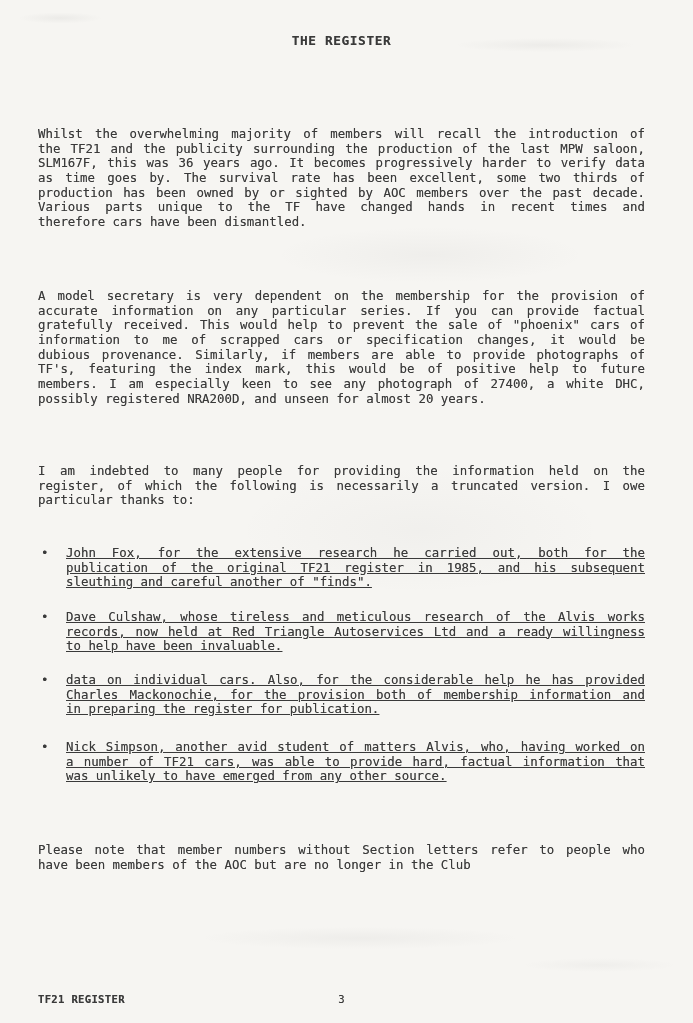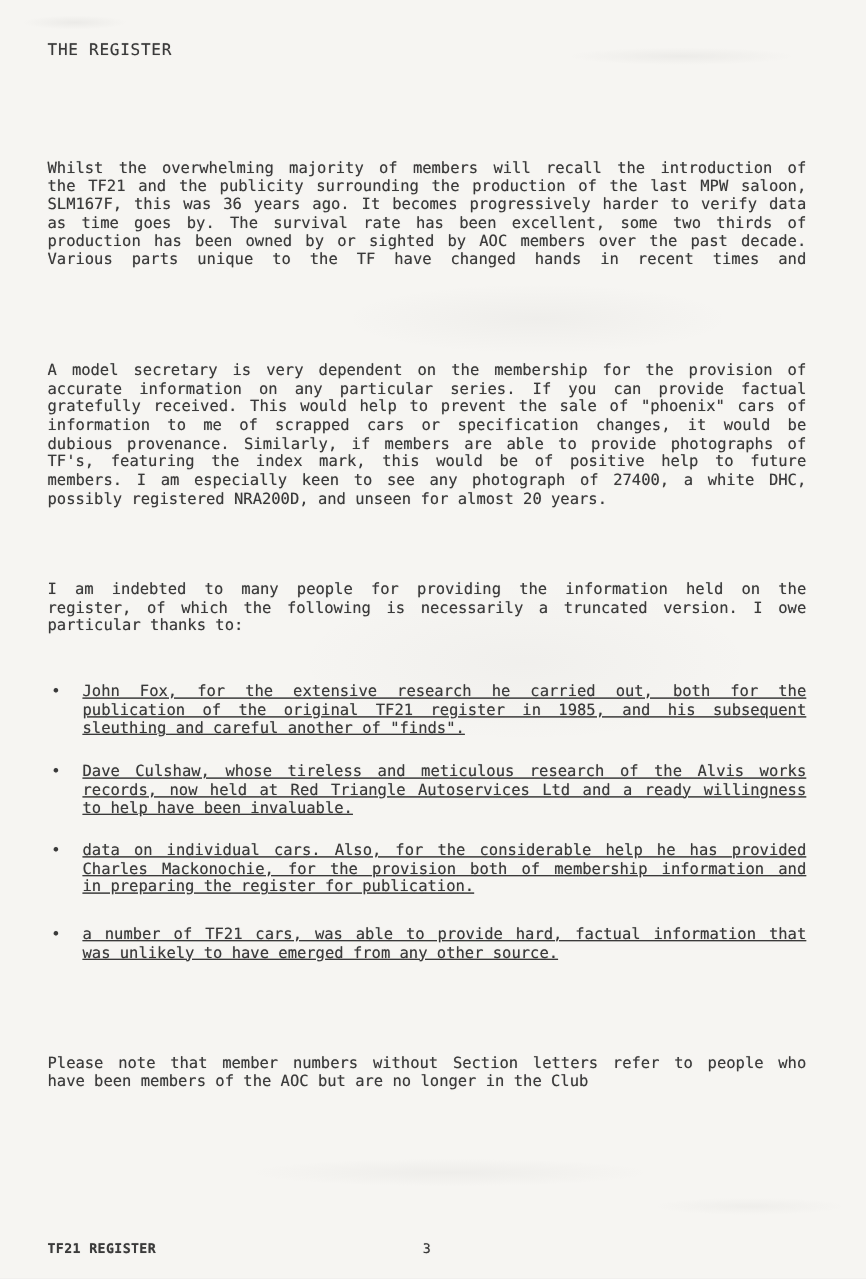--- a/index.html
+++ b/index.html
@@ -23,23 +23,23 @@
     color: #3a3a3a;
     text-shadow: 0 0 0.6px rgba(58,58,58,0.55);
     overflow: hidden;
   }
 
   .doc-title {
     position: absolute;
     left: 38px;
     width: 607px;
     top: 33px;
-    text-align: left;
+    text-align: center;
     font-size: 12.8px;
-    font-weight: normal;
+    font-weight: bold;
     letter-spacing: 0.6px;
     line-height: 15px;
   }
 
   .block {
     position: absolute;
     left: 38px;
     width: 607px;
     font-size: 12.4px;
     line-height: 14.66px;
@@ -93,20 +93,21 @@
 
   <div class="doc-title">THE REGISTER</div>
 
   <div class="block" style="top:127px">
       <div class="line">Whilst the overwhelming majority of members will recall the introduction of</div>
       <div class="line">the TF21 and the publicity surrounding the production of the last MPW saloon,</div>
       <div class="line">SLM167F, this was 36 years ago. It becomes progressively harder to verify data</div>
       <div class="line">as time goes by. The survival rate has been excellent, some two thirds of</div>
       <div class="line">production has been owned by or sighted by AOC members over the past decade.</div>
       <div class="line">Various parts unique to the TF have changed hands in recent times and</div>
+      <div class="line last">therefore cars have been dismantled.</div>
     </div>
 
   <div class="block" style="top:289px">
       <div class="line">A model secretary is very dependent on the membership for the provision of</div>
       <div class="line">accurate information on any particular series. If you can provide factual</div>
       <div class="line">gratefully received. This would help to prevent the sale of "phoenix" cars of</div>
       <div class="line">information to me of scrapped cars or specification changes, it would be</div>
       <div class="line">dubious provenance. Similarly, if members are able to provide photographs of</div>
       <div class="line">TF's, featuring the index mark, this would be of positive help to future</div>
       <div class="line">members. I am especially keen to see any photograph of 27400, a white DHC,</div>
@@ -142,20 +143,21 @@
     <div class="btext">
         <div class="line">data on individual cars. Also, for the considerable help he has provided</div>
         <div class="line">Charles Mackonochie, for the provision both of membership information and</div>
         <div class="line last">in preparing the register for publication.</div>
       </div>
   </div>
 
   <div class="block bullet-item" style="top:740px">
     <span class="marker">•</span>
     <div class="btext">
+        <div class="line">Nick Simpson, another avid student of matters Alvis, who, having worked on</div>
         <div class="line">a number of TF21 cars, was able to provide hard, factual information that</div>
         <div class="line last">was unlikely to have emerged from any other source.</div>
       </div>
   </div>
 
   <div class="block" style="top:843px">
       <div class="line">Please note that member numbers without Section letters refer to people who</div>
       <div class="line last">have been members of the AOC but are no longer in the Club</div>
     </div>
 

